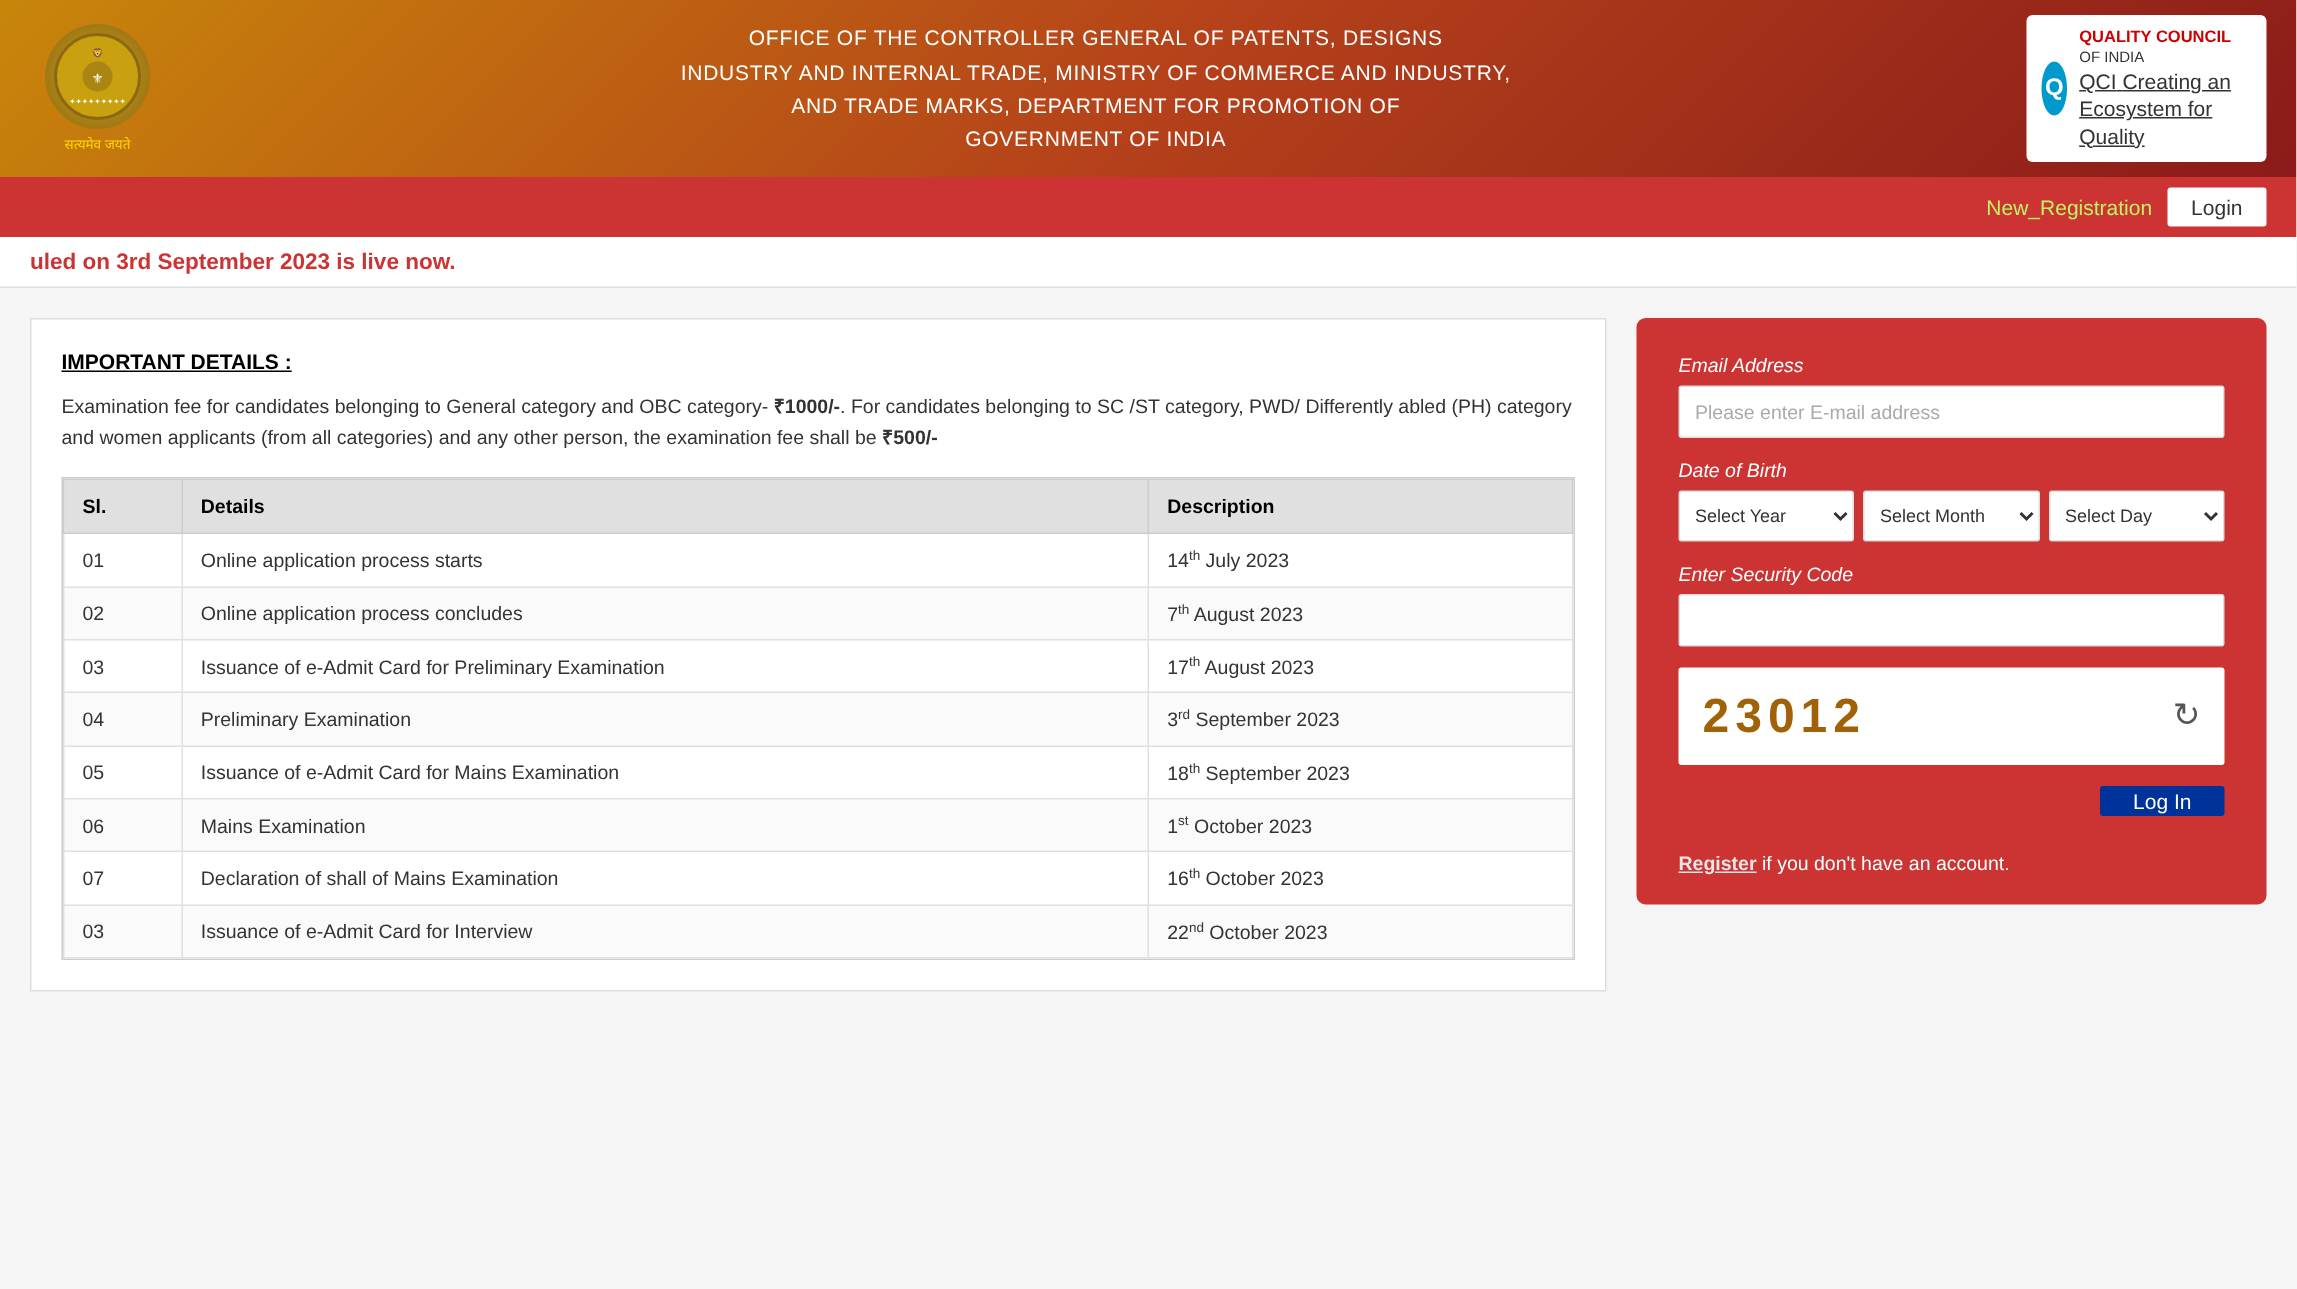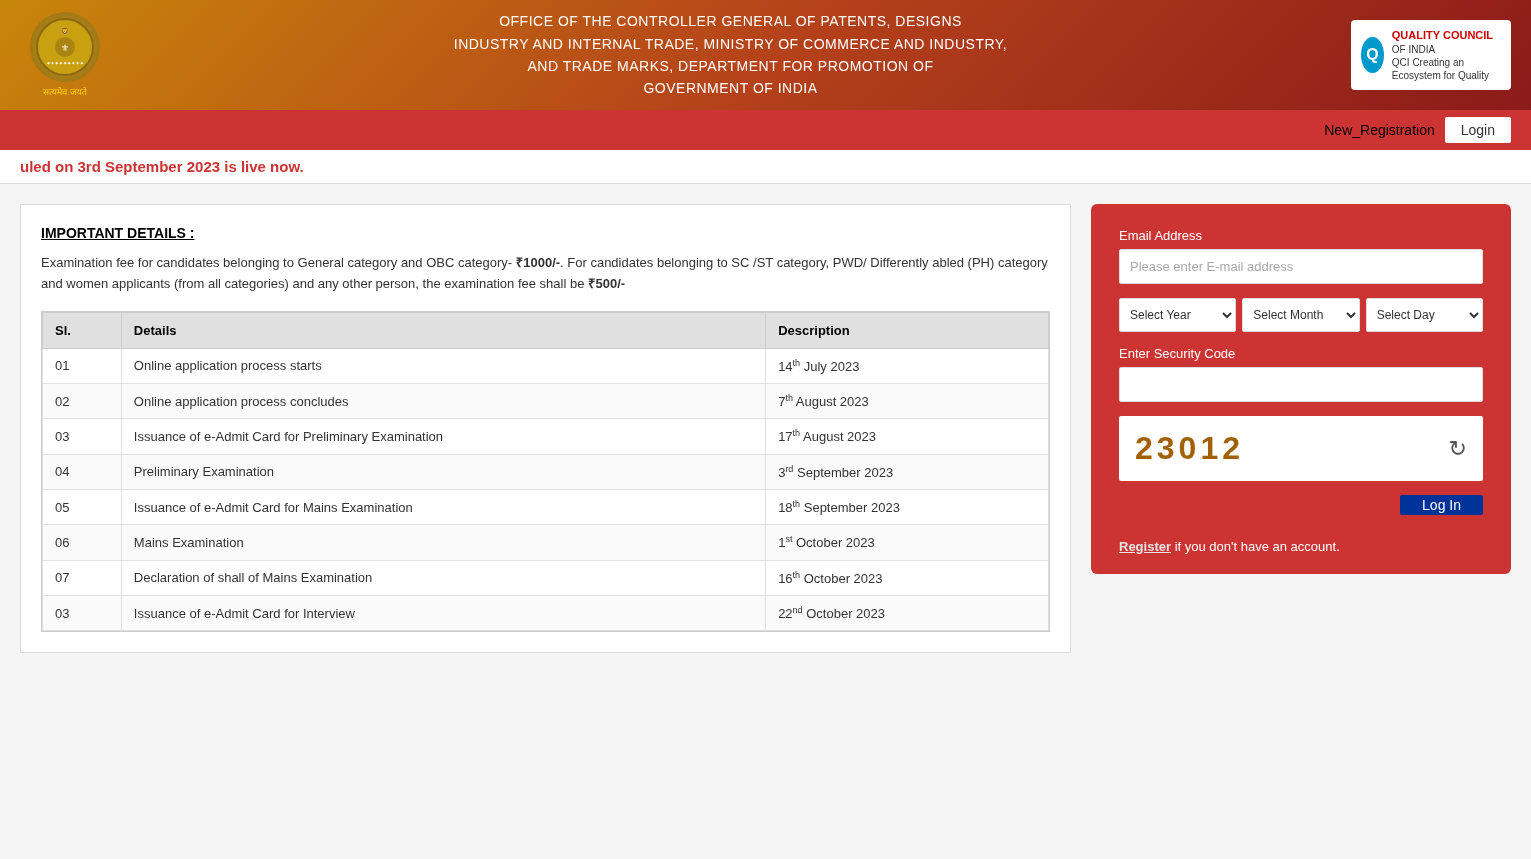--- a/index.html
+++ b/index.html
@@ -68,34 +68,34 @@
       border-radius: 50%;
       display: flex;
       align-items: center;
       justify-content: center;
       color: white;
       font-weight: bold;
       font-size: 16px;
     }
     .qci-text { font-size: 10px; color: #333; line-height: 1.3; }
     .qci-text strong { color: #cc0000; font-size: 11px; }
-    .qci-text .qci-label { color: #333; font-size: 10px; }
+    .qci-text .qci-label { color: #333; font-size: 14px; text-decoration: underline; }
 
     
     .navbar {
       background: #cc3333;
       height: 40px;
       display: flex;
       align-items: center;
       justify-content: flex-end;
       padding: 0 20px;
       gap: 10px;
     }
     .nav-link {
-      color: #000000;
+      color: #bef264;
       text-decoration: none;
       font-size: 14px;
       cursor: pointer;
     }
     .nav-login-btn {
       background: white;
       color: #333;
       border: none;
       padding: 5px 16px;
       font-size: 14px;
@@ -182,20 +182,21 @@
     .login-title {
       font-size: 22px;
       font-weight: 400;
       margin-bottom: 20px;
       color: white;
     }
     .form-label {
       font-size: 13px;
       margin-bottom: 6px;
       color: white;
+      font-style: italic;
     }
     .form-input {
       width: 100%;
       padding: 9px 10px;
       border: 1px solid #ddd;
       border-radius: 2px;
       font-size: 13px;
       outline: none;
       margin-bottom: 14px;
       background: white;
@@ -364,20 +365,21 @@
           </tbody>
       </table>
     </div>
   </div>
 
   <div class="right-panel">
 
     <div class="form-label">Email Address</div>
     <input class="form-input" type="email" placeholder="Please enter E-mail address" style="">
 
+    <div class="form-label">Date of Birth</div>
     <div class="dob-row">
       <select class="dob-select">
         <option>Select Year</option>
       </select>
       <select class="dob-select">
         <option>Select Month</option>
       </select>
       <select class="dob-select">
         <option>Select Day</option>
       </select>

